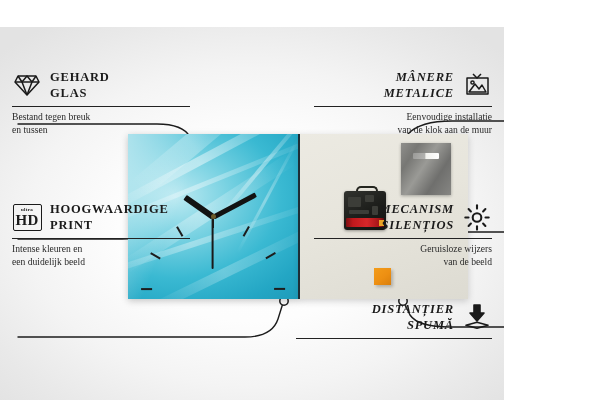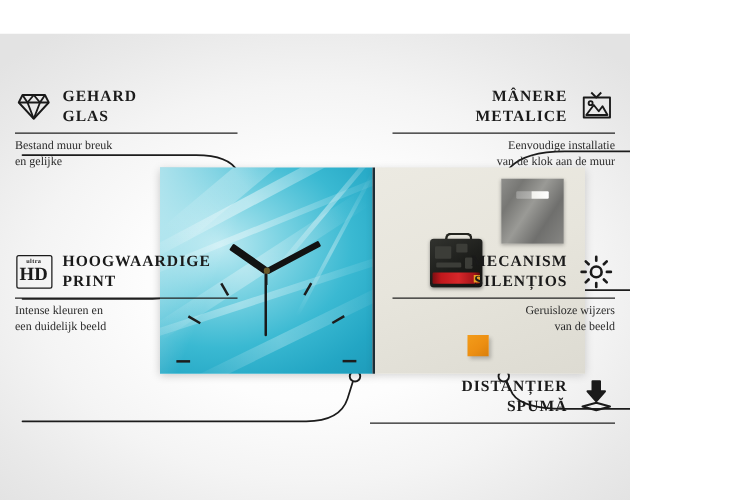--- a/index.html
+++ b/index.html
@@ -40,20 +40,21 @@
   .feature.right { right: 12px; text-align: right; }
 
   .feat-head {
     display: flex;
     align-items: center;
     gap: 8px;
     min-height: 36px;
   }
   .feature.right .feat-head {
     flex-direction: row-reverse;
+    font-style: italic;
   }
   .feat-title {
     font-size: 12.5px;
     letter-spacing: 0.8px;
     line-height: 1.28;
     color: #1a1a1a;
     font-weight: 700;
     text-transform: uppercase;
     font-family: "Liberation Serif", serif;
   }
@@ -317,21 +318,21 @@
             <path d="M9 10 L14 4 L19 10"></path>
           </g>
         </svg>
       </span>
       <span class="feat-title">
         <span>GEHARD</span><br><span>GLAS</span>
       </span>
     </div>
     <div class="feat-rule"></div>
     <div class="feat-desc">
-      <span>Bestand muur breuk</span><br><span>en gelijke</span>
+      <span>Bestand tegen breuk</span><br><span>en tussen</span>
     </div>
   </div>
 
   <div class="feature left" style="top:172px;">
     <div class="feat-head">
       <span class="ficon">
         <span class="hdbox">
           <span class="u">ultra</span>
           <span class="d">HD</span>
         </span>

